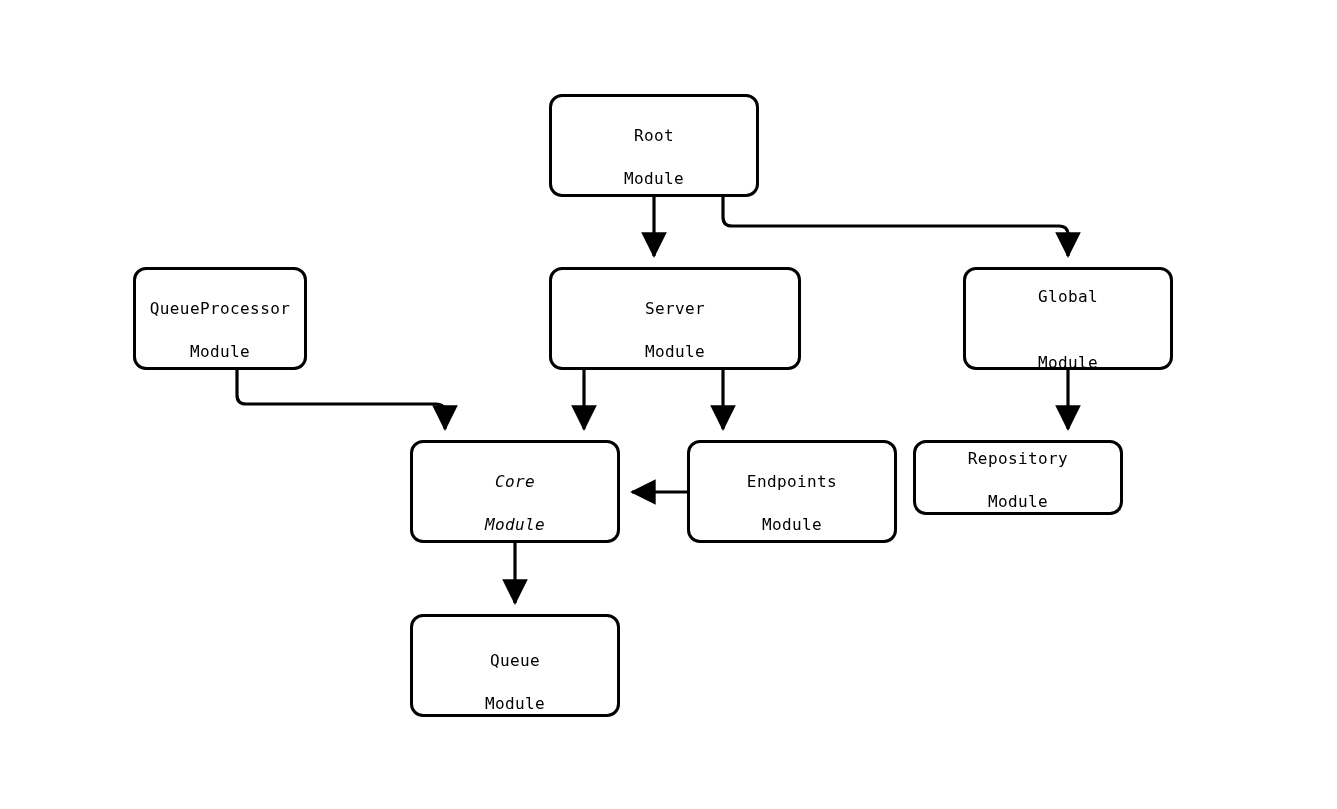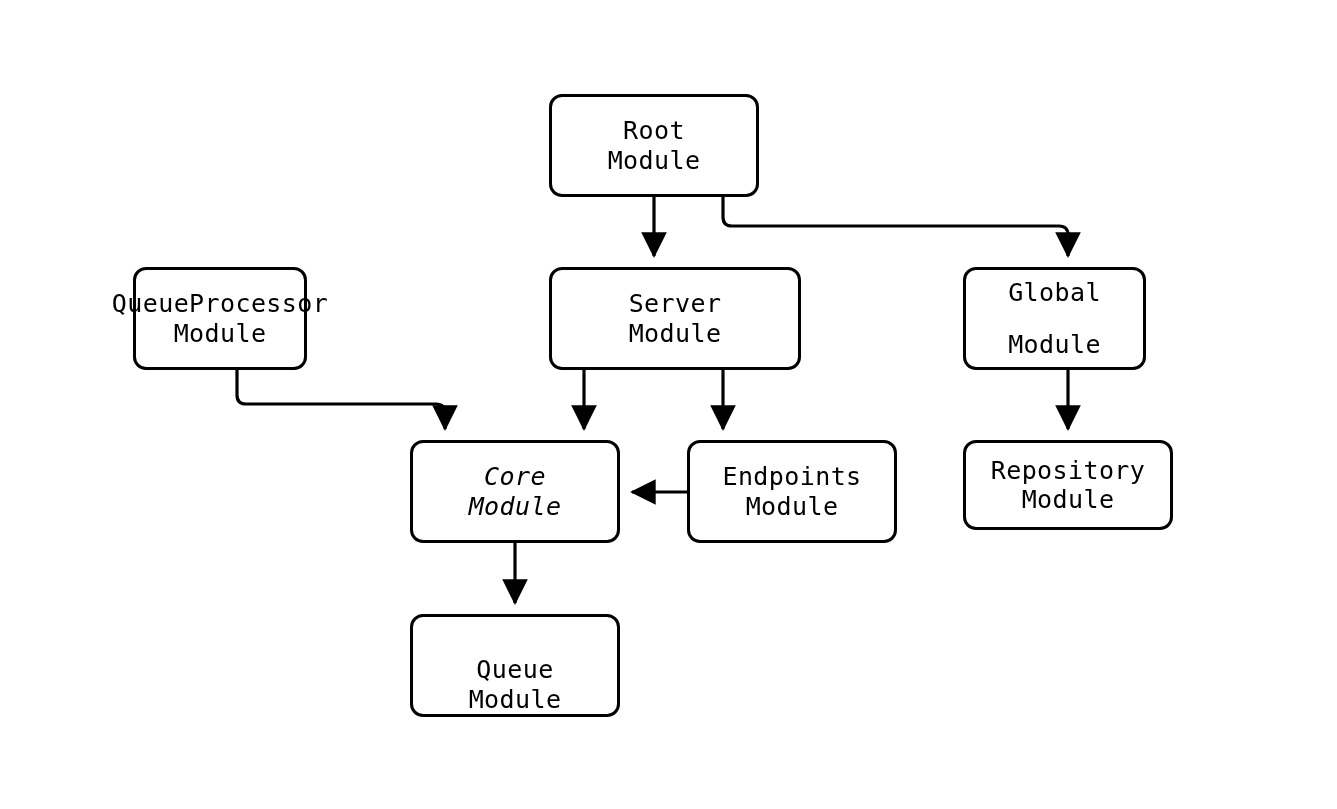--- a/index.html
+++ b/index.html
@@ -28,26 +28,27 @@
     border: 3.2px solid #000000;
     border-radius: 13px;
     background: #ffffff;
     display: flex;
     flex-direction: column;
     align-items: center;
     justify-content: center;
     z-index: 2;
   }
   .node-line {
-    font-size: 25px;
+    font-size: 16px;
     line-height: 1.18;
     color: #000000;
     letter-spacing: 0.4px;
     white-space: pre;
     text-align: center;
+    margin-top: 24px;
   }
 </style>
 </head>
 <body>
 
 <div id="canvas">
 
   <svg id="edge-layer" viewBox="0 0 1337 809" xmlns="http://www.w3.org/2000/svg">
     <defs>
       <marker id="arrowhead" markerWidth="9" markerHeight="9" refX="7.4" refY="4.5" orient="auto" markerUnits="strokeWidth">
@@ -80,36 +81,36 @@
   <div class="node" style="left:133px; top:267px; width:174px; height:103px;">
     <div class="node-line">QueueProcessor</div>
     <div class="node-line">Module</div>
   </div>
 
   <div class="node" style="left:549px; top:267px; width:252px; height:103px;">
     <div class="node-line">Server</div>
     <div class="node-line">Module</div>
   </div>
 
-  <div class="node" style="left:963px; top:267px; width:183px; height:103px;gap:23px;">
+  <div class="node" style="left:963px; top:267px; width:210px; height:103px;gap:23px;">
     <div class="node-line">Global</div>
     <div class="node-line">Module</div>
   </div>
 
   <div class="node" style="left:410px; top:440px; width:210px; height:103px;font-style:italic;">
     <div class="node-line">Core</div>
     <div class="node-line">Module</div>
   </div>
 
   <div class="node" style="left:687px; top:440px; width:210px; height:103px;">
     <div class="node-line">Endpoints</div>
     <div class="node-line">Module</div>
   </div>
 
-  <div class="node" style="left:963px; top:440px; width:210px; height:90px;">
+  <div class="node" style="left:913px; top:440px; width:210px; height:75px;justify-content:flex-end;">
     <div class="node-line">Repository</div>
     <div class="node-line">Module</div>
   </div>
 
   <div class="node" style="left:410px; top:614px; width:210px; height:103px;justify-content:flex-end;">
     <div class="node-line">Queue</div>
     <div class="node-line">Module</div>
   </div>
 
 </div>

